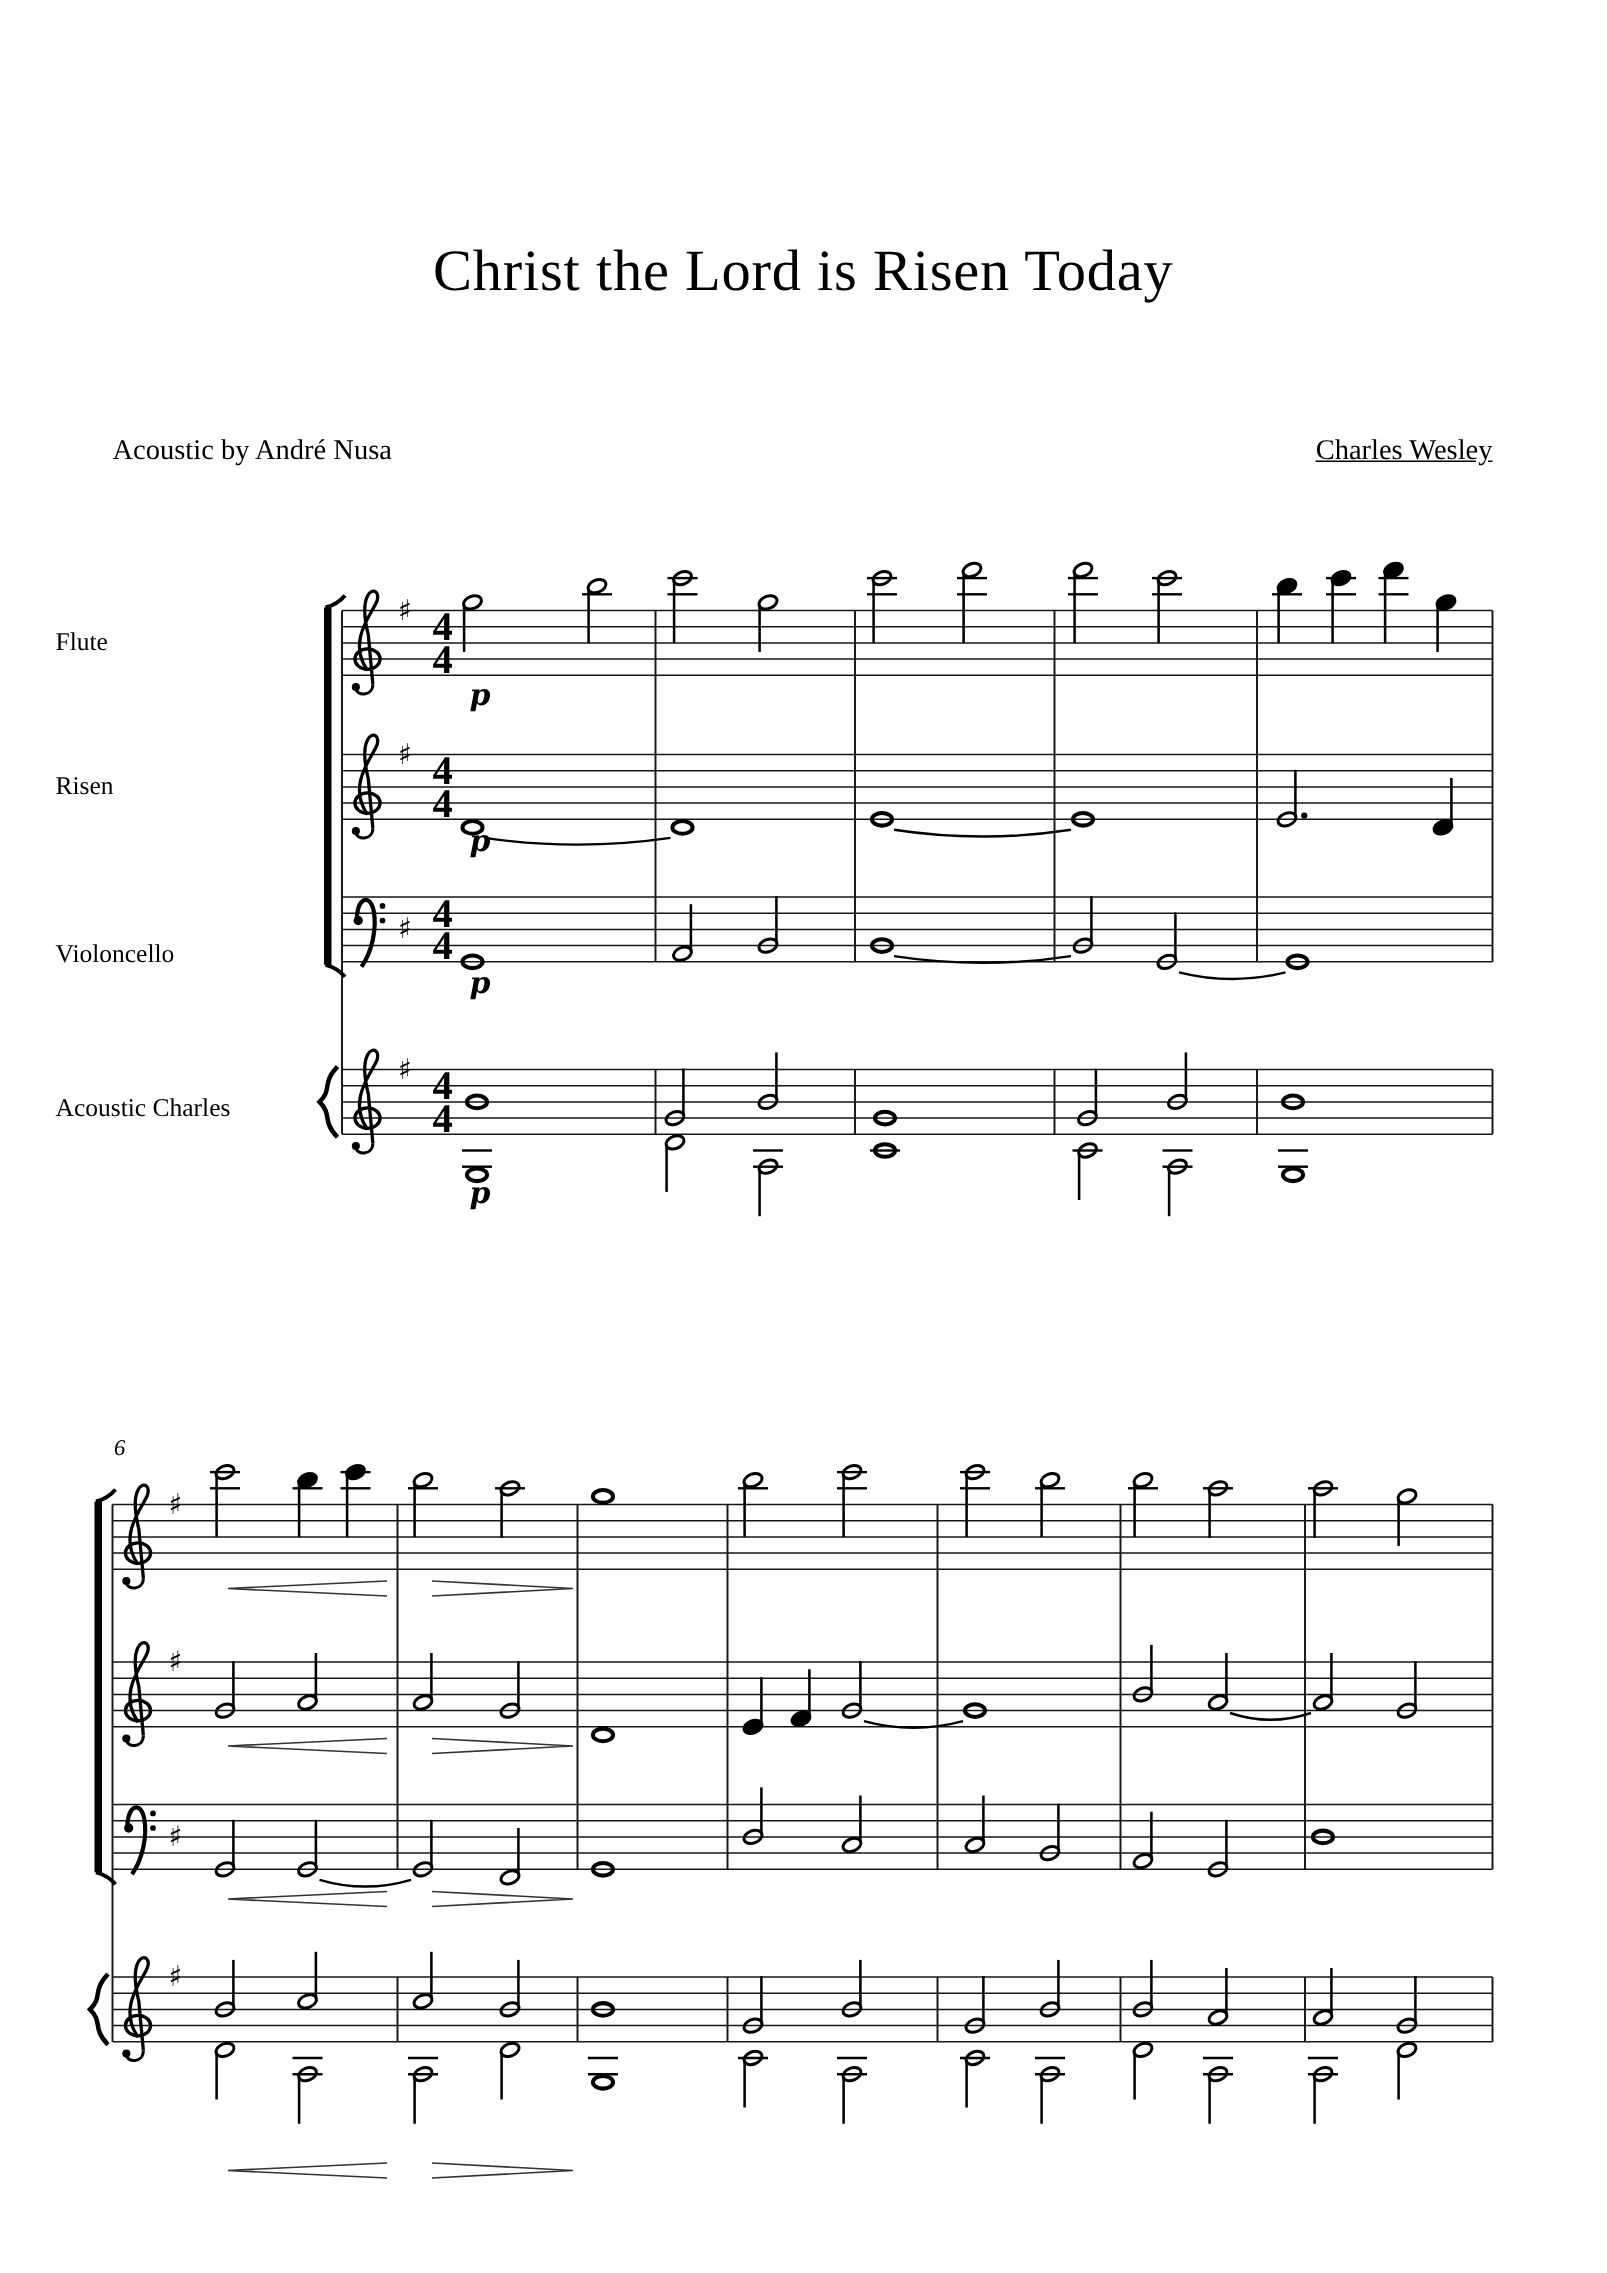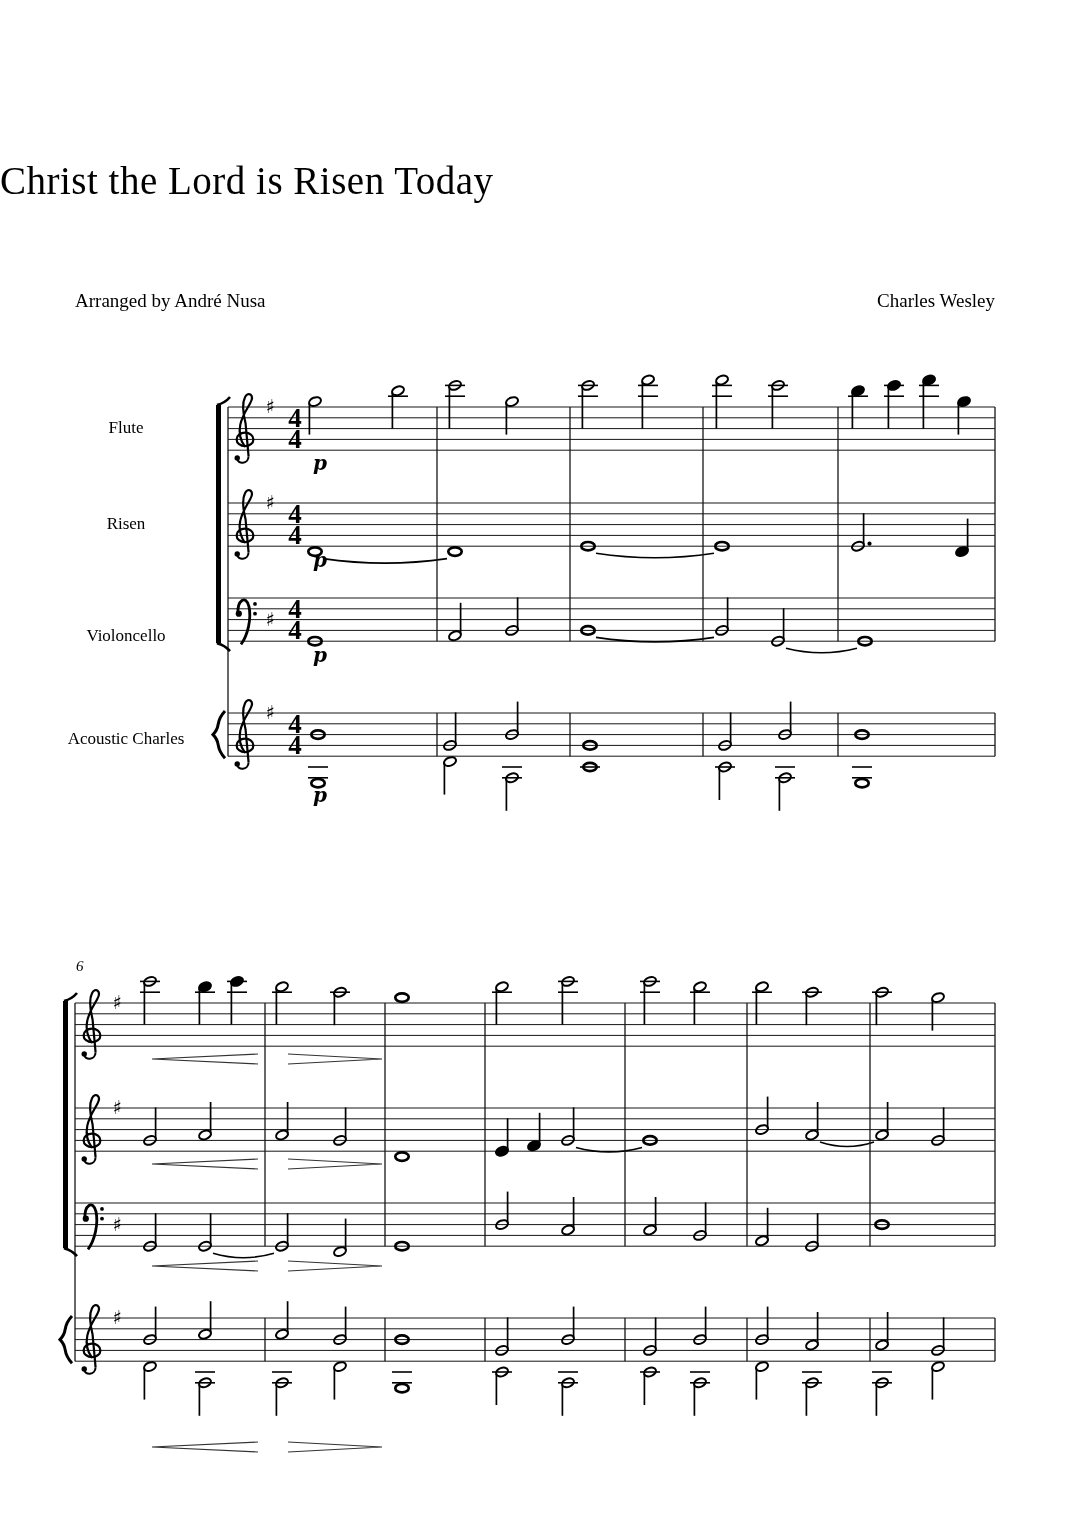--- a/index.html
+++ b/index.html
@@ -1,49 +1,49 @@
 <!DOCTYPE html>
 <html><head>
 <meta charset="utf-8">
 <style>
   html,body{margin:0;padding:0;background:#fff;}
   .page{
     position:relative;width:1071px;height:1515px;background:#ffffff;
     font-family:"Liberation Serif", serif;color:#000;overflow:hidden;
   }
   .title{
-    position:absolute;top:158px;left:0;width:100%;text-align:left;
+    position:absolute;top:158px;left:0;width:100%;text-align:center;
     font-size:39px;letter-spacing:.5px;
   }
   .credit{position:absolute;top:290px;font-size:19px;}
   .credit.arranger{left:75px;}
-  .credit.composer{right:76px;text-align:right;}
+  .credit.composer{right:76px;text-align:right;text-decoration:underline;}
   .inst-label{
-    position:absolute;width:178px;text-align:center;font-size:17px;left:37px;
+    position:absolute;width:178px;text-align:left;font-size:17px;left:37px;
   }
   .measure-number{
     position:absolute;left:76px;top:958px;font-style:italic;font-size:15px;
   }
   svg.music{position:absolute;left:0;top:0;}
   .staff-line{stroke:#161616;stroke-width:1;}
   .barline{stroke:#161616;stroke-width:1.3;}
   .stem{stroke:#000;stroke-width:1.7;}
   .ledger{stroke:#000;stroke-width:1.6;}
   .tie{stroke:#000;stroke-width:1.6;fill:none;}
   .hairpin{stroke:#333;stroke-width:1.1;fill:none;}
   .dyn{font-family:"DejaVu Serif", serif;font-style:italic;font-weight:bold;font-size:20px;}
   .timesig{font-family:"Liberation Serif", serif;font-weight:bold;font-size:27px;}
   .keysig{font-family:"DejaVu Sans", sans-serif;font-size:19px;}
 </style>
 </head>
 <body>
 
 <div class="page">
   <div class="title">Christ the Lord is Risen Today</div>
-  <div class="credit arranger">Arranged by André Nusa</div>
+  <div class="credit arranger">Acoustic by André Nusa</div>
   <div class="credit composer">Charles Wesley</div>
 
   <div class="inst-label" style="top:418px">Flute</div>
   <div class="inst-label" style="top:514px">Risen</div>
   <div class="inst-label" style="top:626px">Violoncello</div>
   <div class="inst-label" style="top:729px">Acoustic Charles</div>
 
   <div class="measure-number">6</div>
 
   <svg class="music" width="1071" height="1515" viewBox="0 0 1071 1515">

